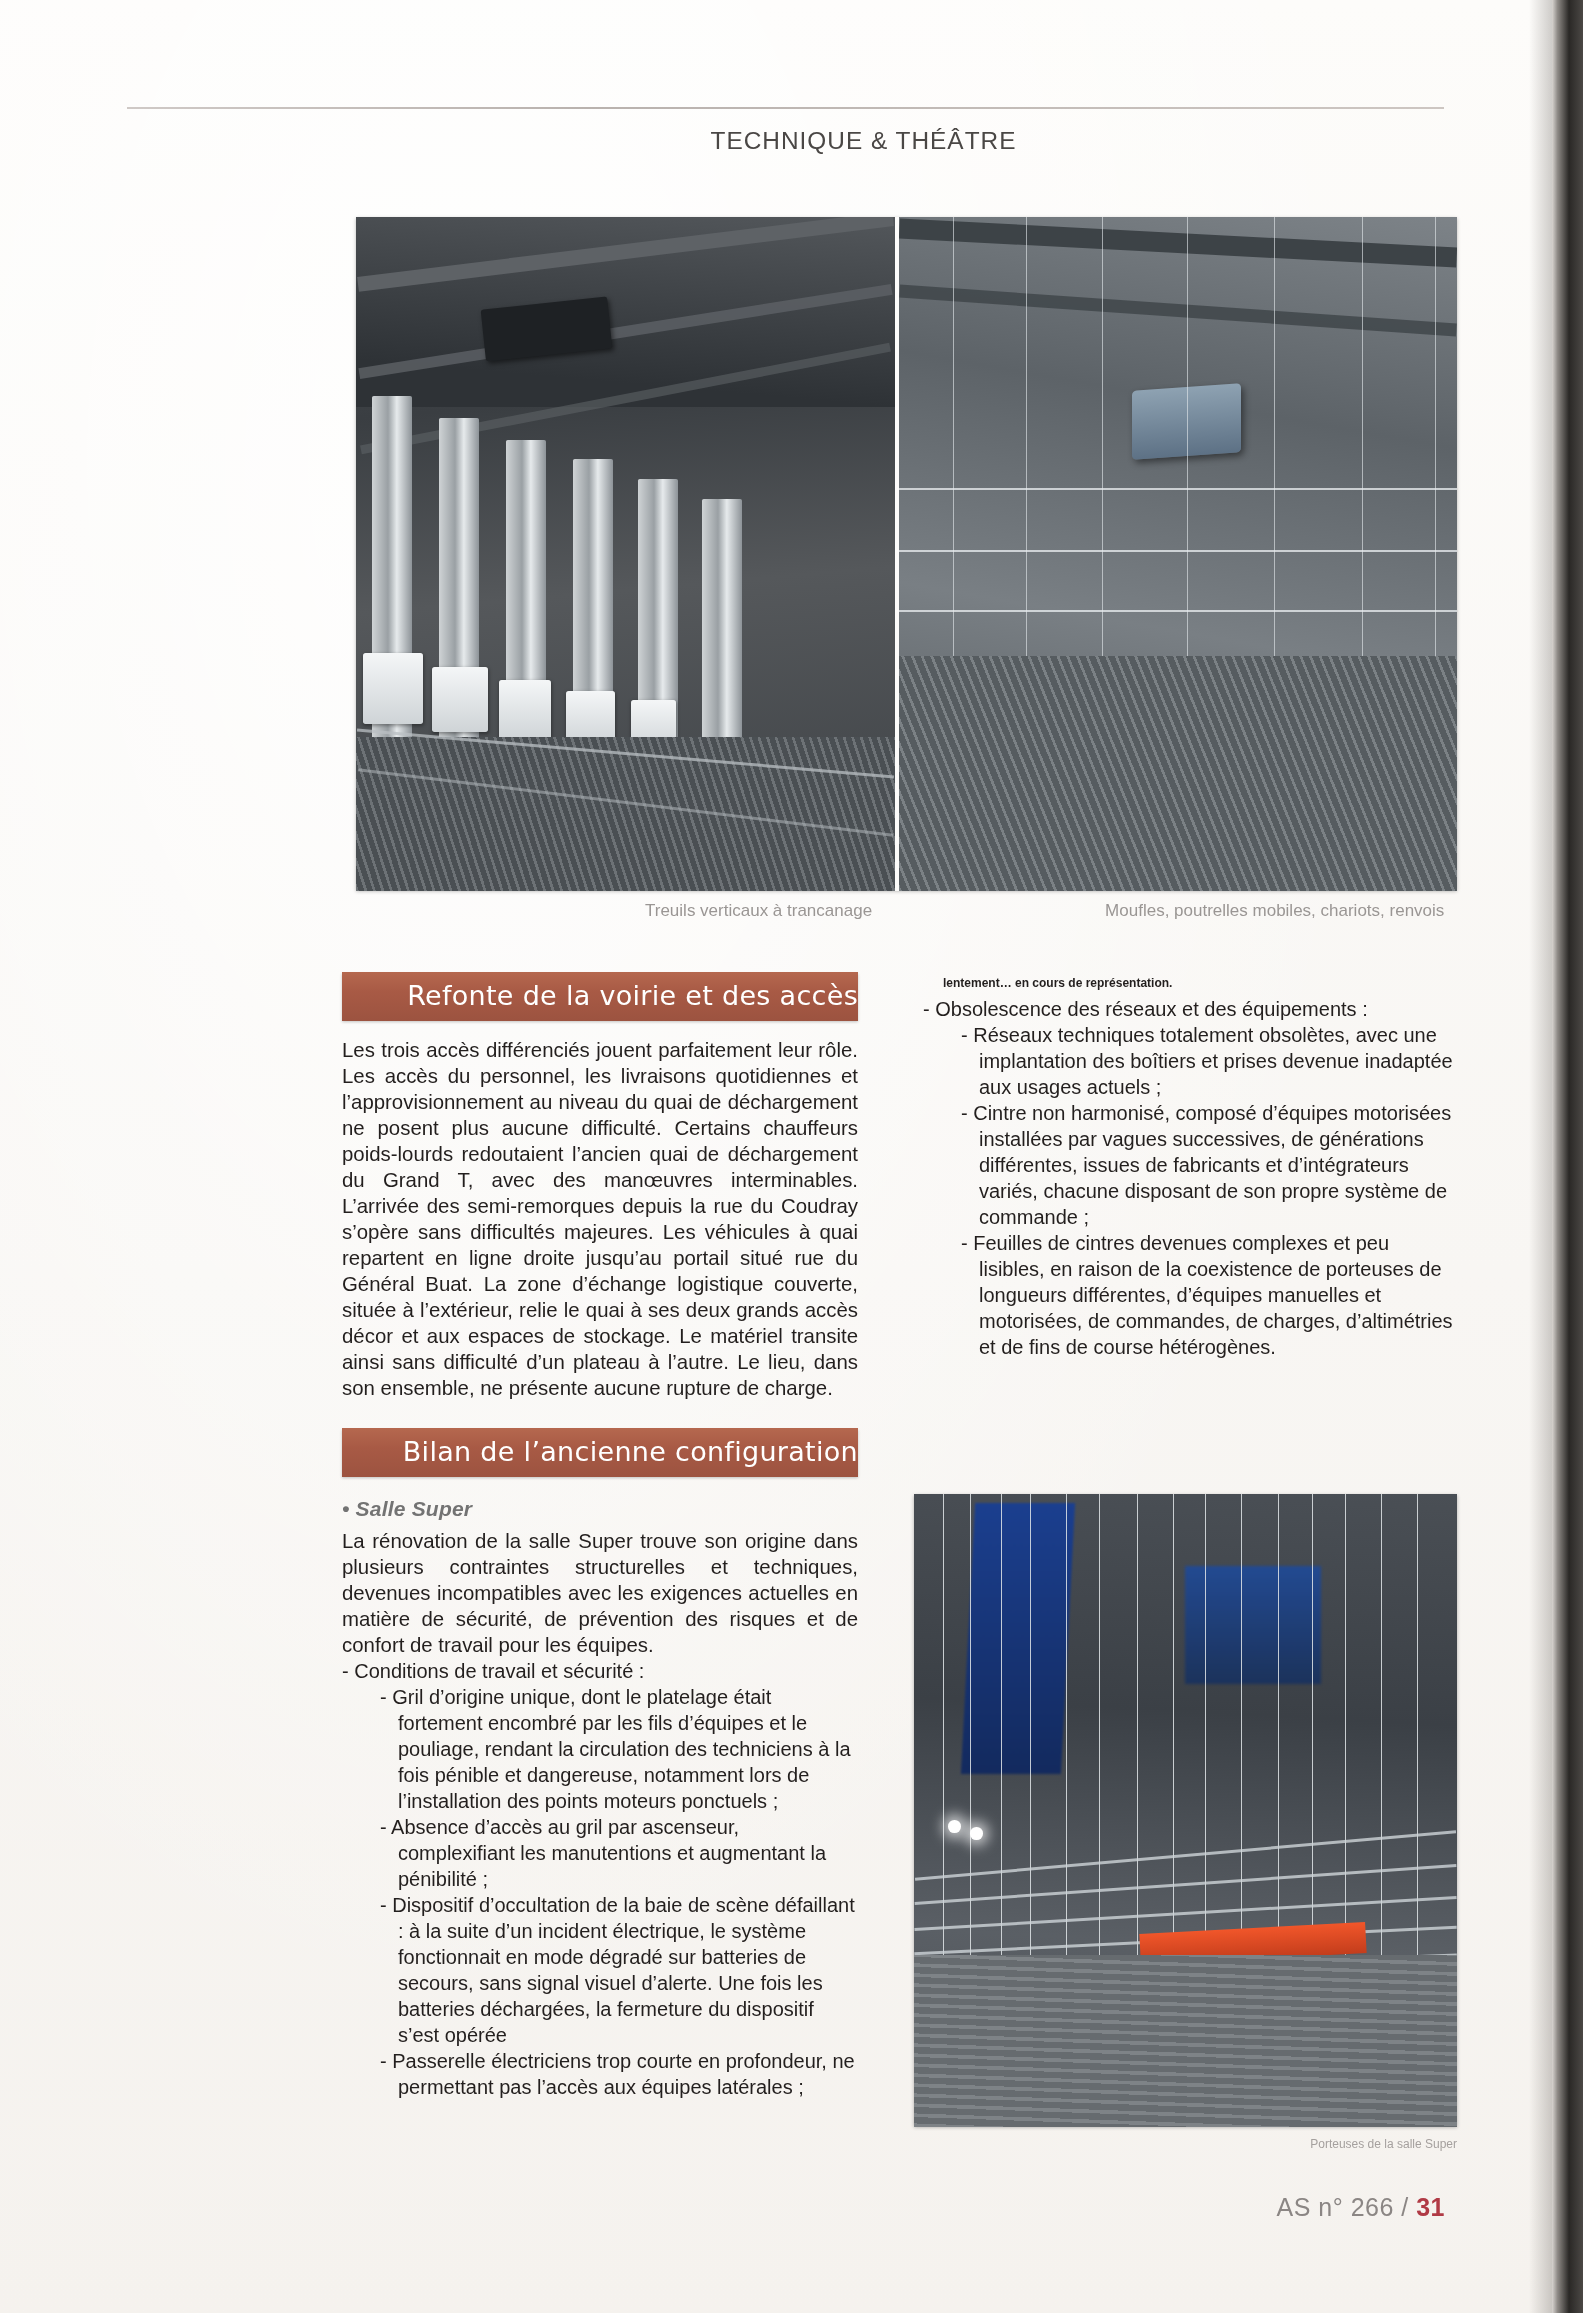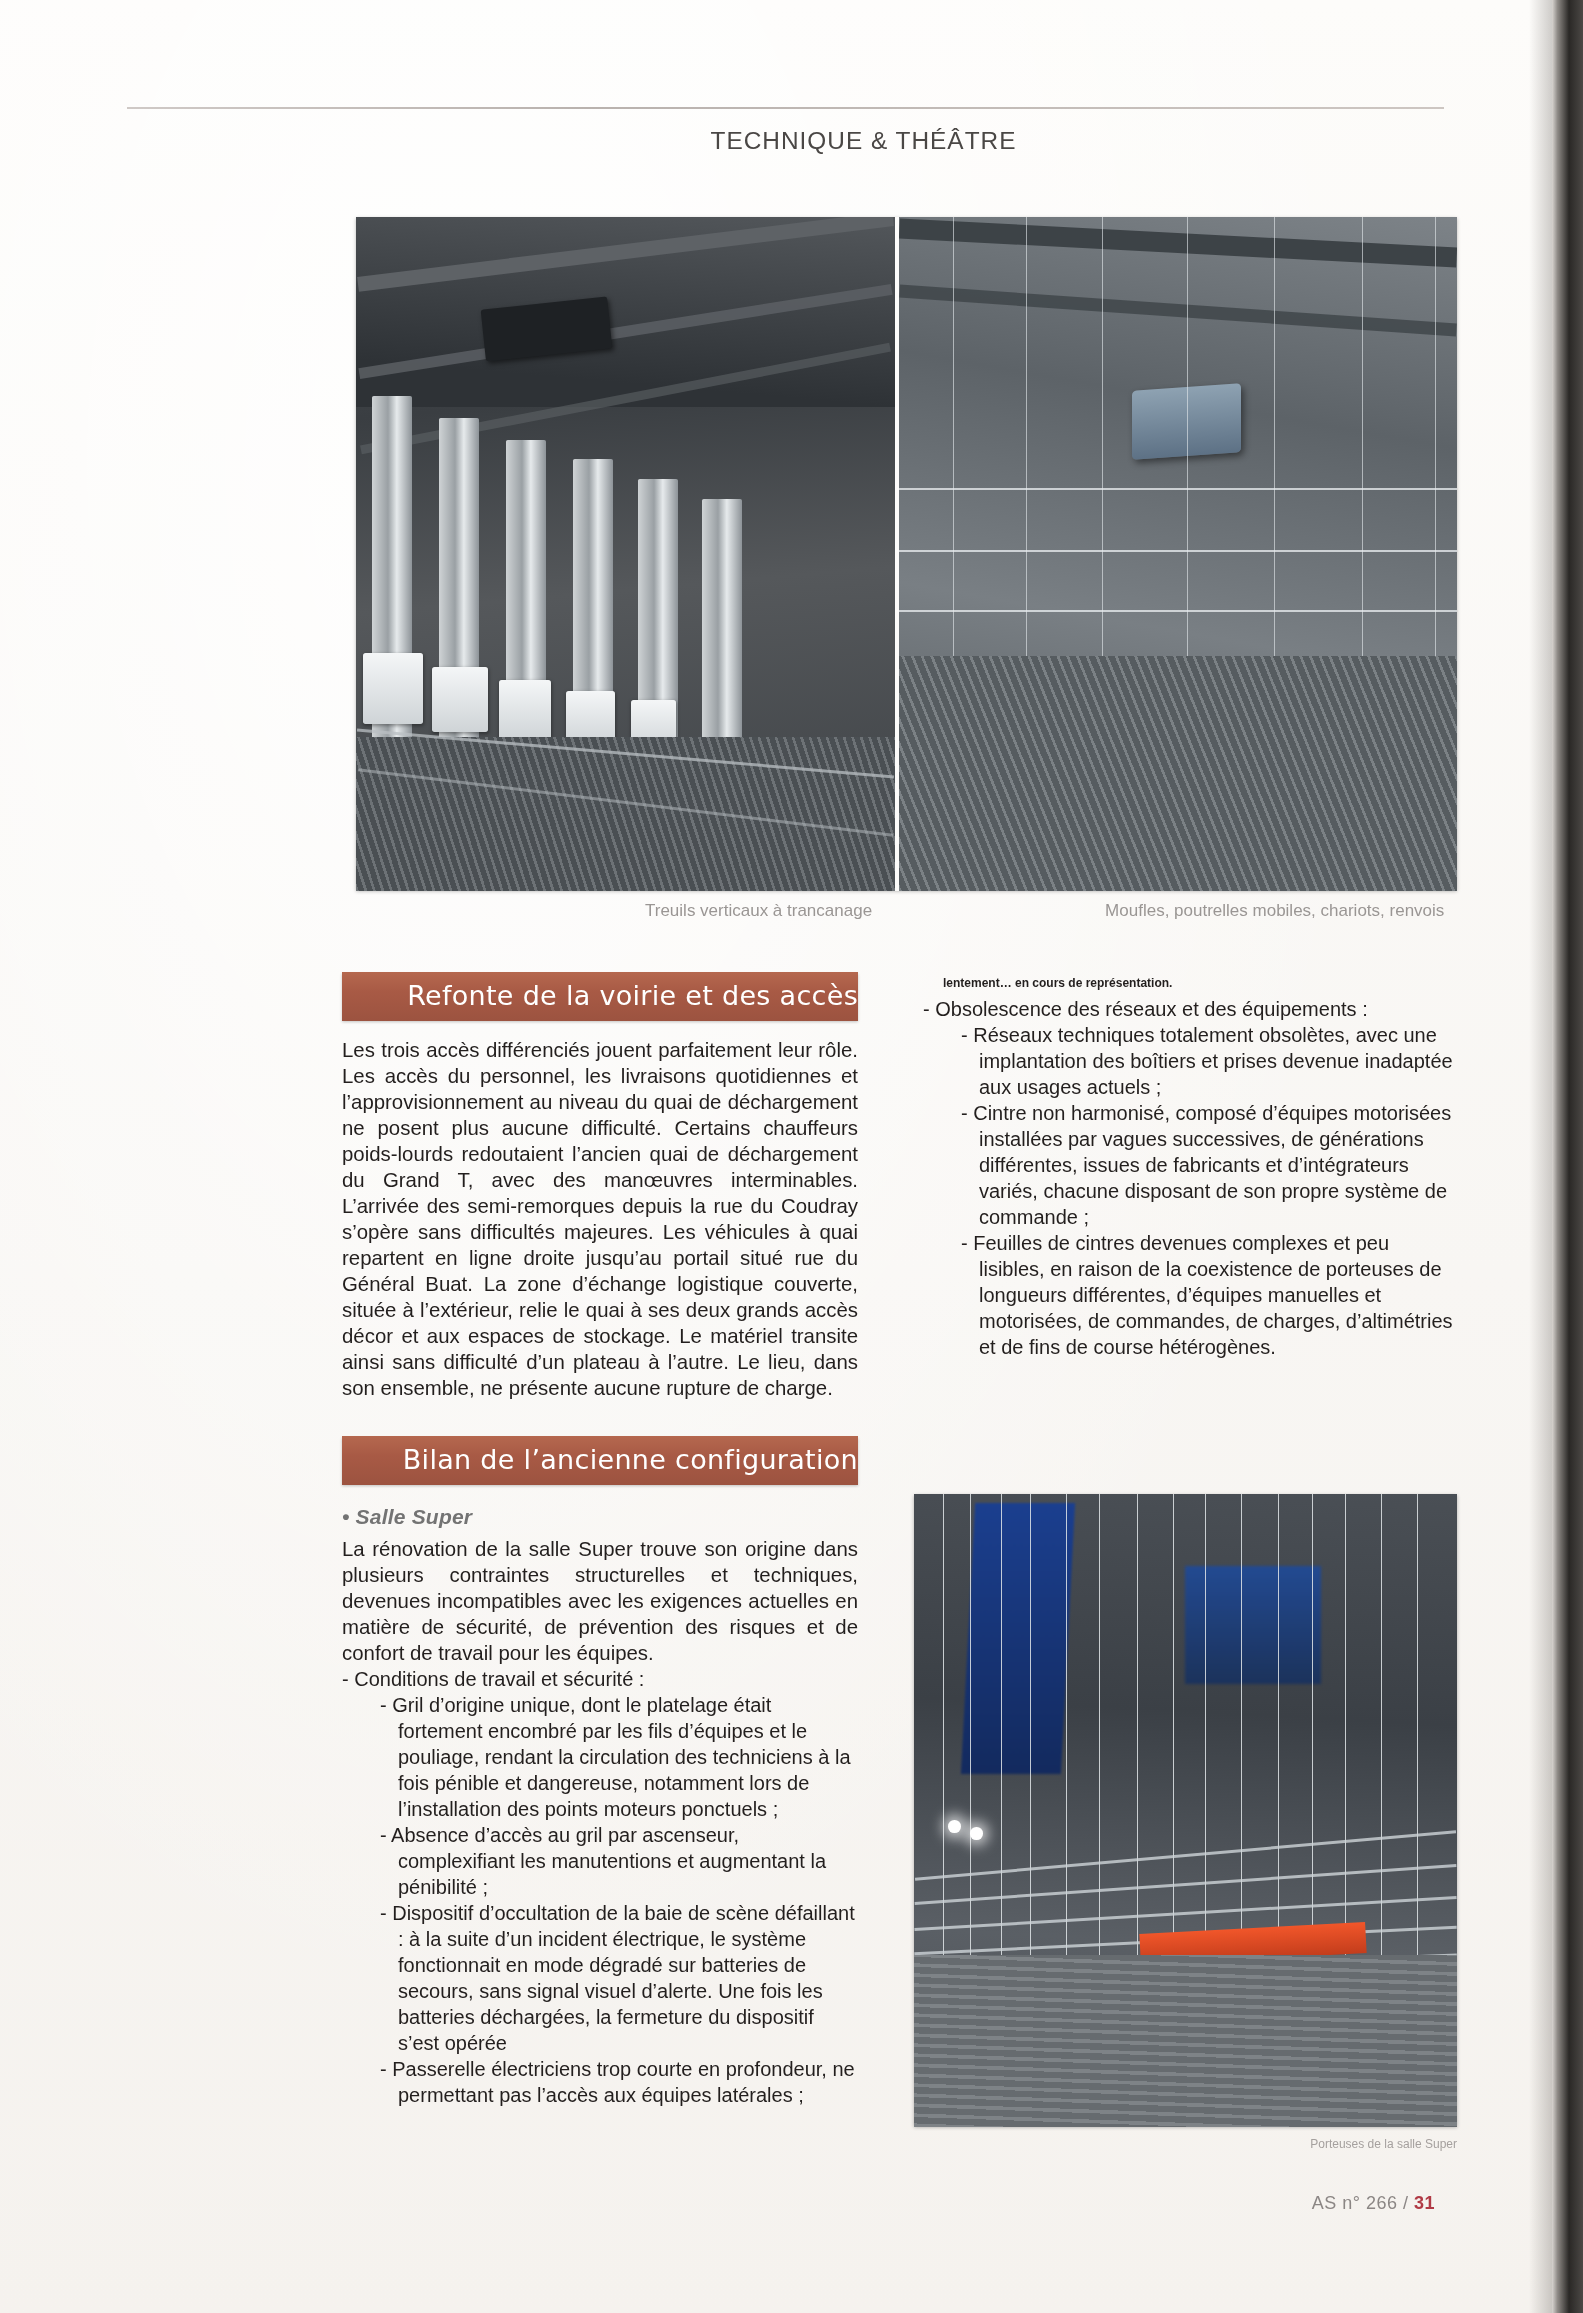--- a/index.html
+++ b/index.html
@@ -74,21 +74,21 @@
   .col-left{position:absolute;left:342px;top:972px;width:516px;}
   .col-right{position:absolute;left:923px;top:970px;width:534px;}
 
   .banner{
     background:linear-gradient(180deg,#b5684f,#a85a45 40%,#9c5340);
     color:#fff;font-size:27px;letter-spacing:0.3px;
     padding:8.1px 0 10px 25px;
     box-shadow:0 1.8px 2.7px rgba(0,0,0,.22);
     font-family:"DejaVu Sans",sans-serif;font-weight:400;text-align:right;
   }
-  .banner-2{margin-top:8px;}
+  .banner-2{margin-top:0;}
 
   p.body{
     font-size:20.4px;line-height:26px;color:#231f1e;
     text-align:justify;margin:16px 0 0 0;
     font-family:"Liberation Sans",sans-serif;
   }
   p.body.tight{margin-top:7.2px;}
   .subhead{
     font-size:21px;font-weight:bold;font-style:italic;color:#737373;
     margin:20px 0 5px 0;letter-spacing:0.2px;
@@ -112,21 +112,21 @@
   .pc-wire{position:absolute;top:0;width:0.9px;background:rgba(226,230,233,.85);}
   .pc-bar{position:absolute;height:2.7px;background:rgba(206,212,216,.8);}
   .pc-orange{position:absolute;background:linear-gradient(180deg,#f1562a,#c33d1c);}
   .pc-floor{position:absolute;left:0;bottom:0;width:100%;height:172px;
      background:repeating-linear-gradient(2deg,#7e8387 0 3.6px,#666b6f 3.6px 10px);}
   .pc-lamp{position:absolute;width:12.7px;height:12.7px;border-radius:50%;
      background:#fff;box-shadow:0 0 12.7px 5.4px rgba(255,255,255,.7);}
 
   .cap-bottom{position:absolute;left:914px;top:2137px;width:543px;text-align:right;
      font-size:12px;color:#a5a09e;padding-right:7.2px;}
-  .folio{position:absolute;right:148px;top:2193px;font-size:18px;color:#8b8684;
+  .folio{position:absolute;right:138px;top:2193px;font-size:25px;color:#8b8684;
      letter-spacing:0.5px;}
   .folio b{color:#b03a45;}
 </style>
 </head>
 <body>
 
 <div class="page">
   <div class="paper-tint"></div>
 
   <div class="rule"></div>

